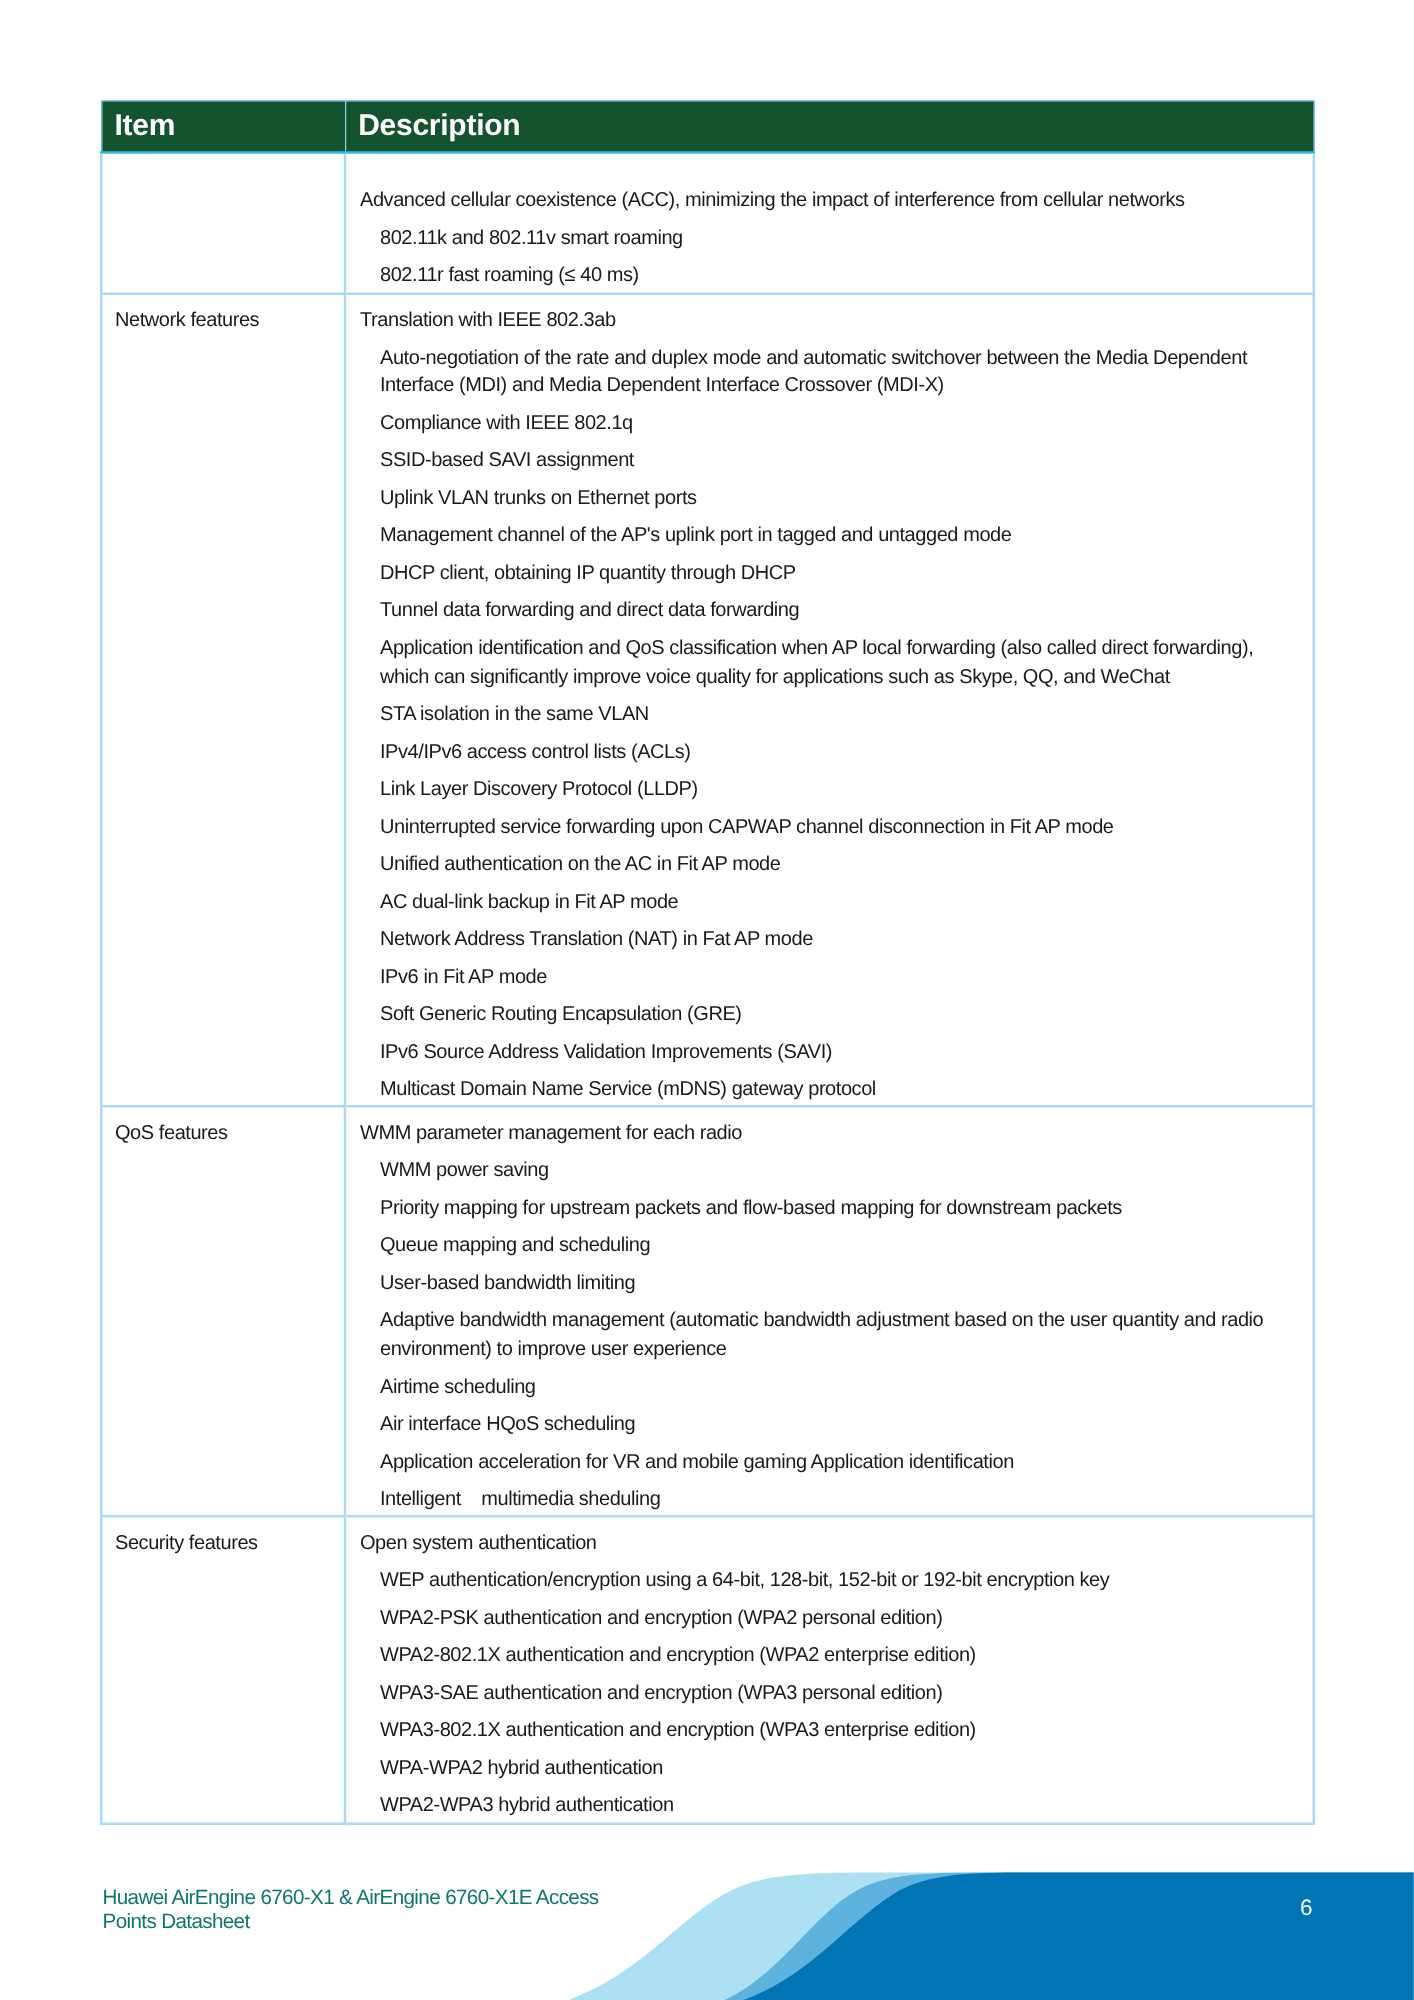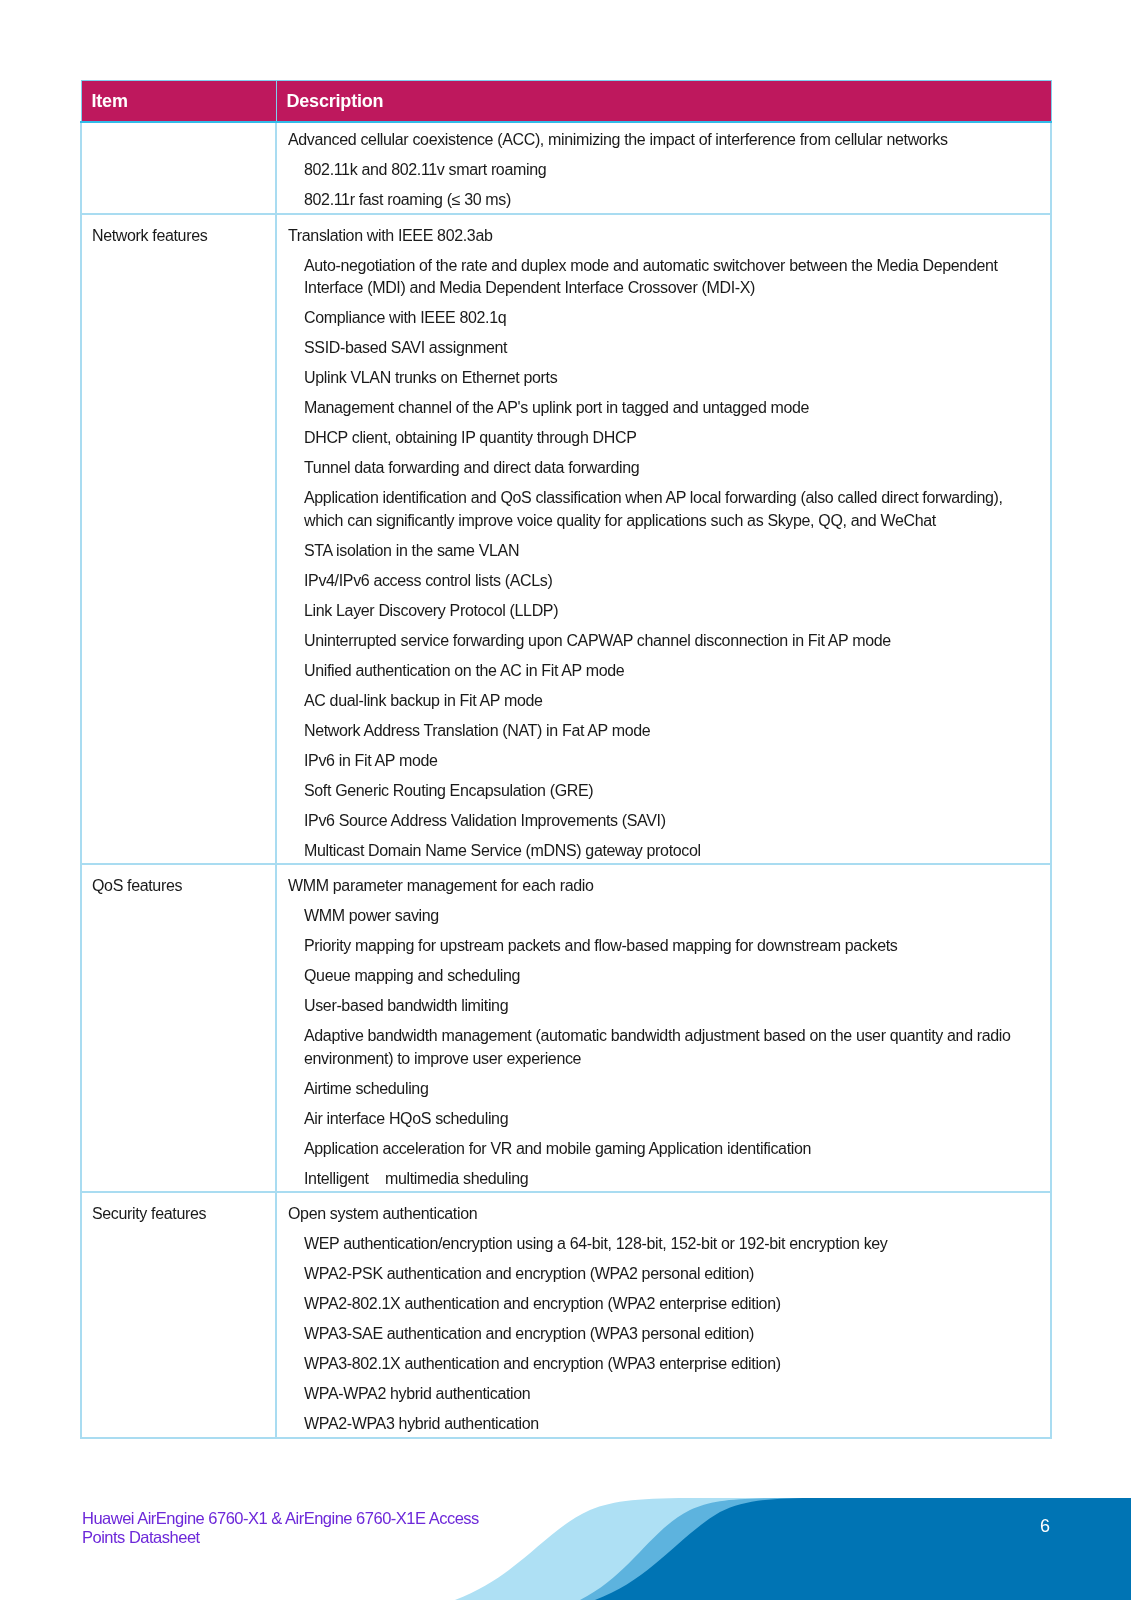--- a/index.html
+++ b/index.html
@@ -21,24 +21,24 @@
       top: 80px;
       width: 970px;
       border-collapse: collapse;
       table-layout: fixed;
       font-size: 16px;
       letter-spacing: -0.35px;
     }
     .spec-table col.c-item { width: 195px; }
     .spec-table col.c-desc { width: 775px; }
     .spec-table th {
-      background: #be185d;
+      background: #14532d;
       color: #ffffff;
       font-weight: bold;
-      font-size: 18px;
+      font-size: 24px;
       text-align: left;
       height: 40px;
       padding: 0 0 0 10px;
       border: 1px solid #7fd0ee;
       border-bottom: 2px solid #32bbe9;
       vertical-align: middle;
       letter-spacing: -0.2px;
     }
     .spec-table td {
       border: 2px solid #a9dcf1;
@@ -51,21 +51,21 @@
     }
     .spec-table td.desc-cell {
       padding: 2px 0 1px 0;
     }
     .desc-line {
       padding: 8px 14px 0 11px;
       line-height: 22.5px;
       min-height: 22px;
     }
     .desc-line + .desc-line { padding-top: 7.5px; margin-left: 16px; }
-    .row-first .desc-cell .desc-line:first-child { padding-top: 4px; }
+    .row-first .desc-cell .desc-line:first-child { padding-top: 4px; margin-top: 21px; }
     .row-first .desc-cell { padding-bottom: 8px; }
     .row-network .desc-cell, .row-qos .desc-cell, .row-security .desc-cell { padding-bottom: 8px; }
 
     .footer {
       position: absolute;
       left: 0;
       top: 1480px;
       width: 1131px;
       height: 120px;
     }
@@ -73,21 +73,21 @@
       position: absolute;
       left: 0;
       top: 0;
     }
     .footer-title {
       position: absolute;
       left: 82px;
       top: 29px;
       font-size: 16.5px;
       line-height: 19px;
-      color: #6d28d9;
+      color: #0f766e;
       letter-spacing: -0.5px;
       width: 460px;
     }
     .page-number {
       position: absolute;
       right: 81px;
       top: 36px;
       font-size: 18px;
       color: #ffffff;
     }
@@ -106,21 +106,21 @@
       <th>Description</th>
     </tr>
   </thead>
   <tbody>
 
     <tr class="row-first">
       <td class="item-cell"></td>
       <td class="desc-cell">
         <div class="desc-line">Advanced cellular coexistence (ACC), minimizing the impact of interference from cellular networks</div>
         <div class="desc-line">802.11k and 802.11v smart roaming</div>
-        <div class="desc-line">802.11r fast roaming (≤ 30 ms)</div>
+        <div class="desc-line">802.11r fast roaming (≤ 40 ms)</div>
       </td>
     </tr>
 
     <tr class="row-network">
       <td class="item-cell">Network features</td>
       <td class="desc-cell">
         <div class="desc-line">Translation with IEEE 802.3ab</div>
         <div class="desc-line">Auto-negotiation of the rate and duplex mode and automatic switchover between the Media Dependent Interface (MDI) and Media Dependent Interface Crossover (MDI-X)</div>
         <div class="desc-line">Compliance with IEEE 802.1q</div>
         <div class="desc-line">SSID-based SAVI assignment</div>

